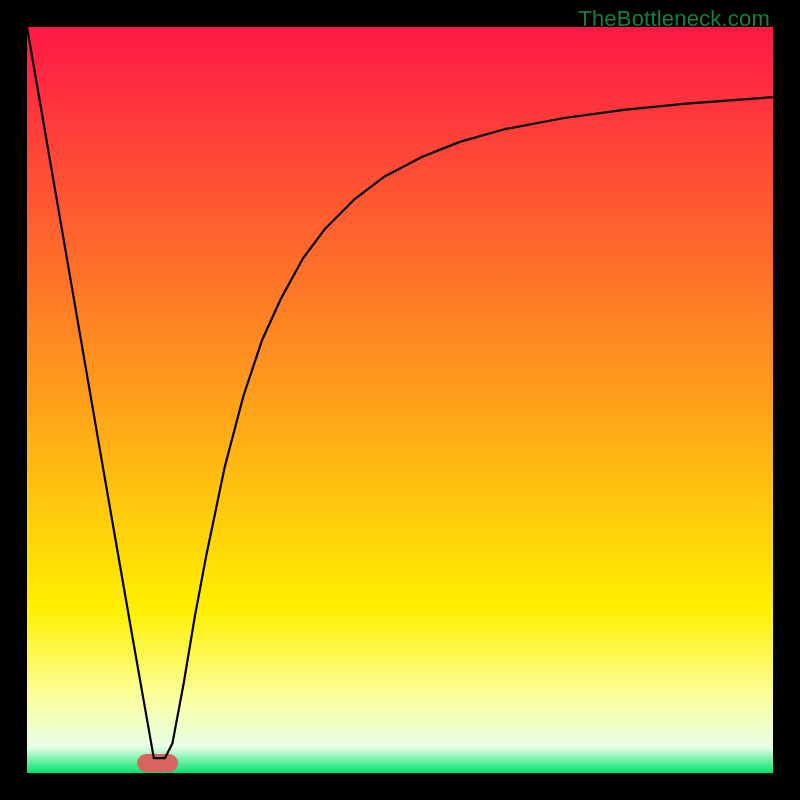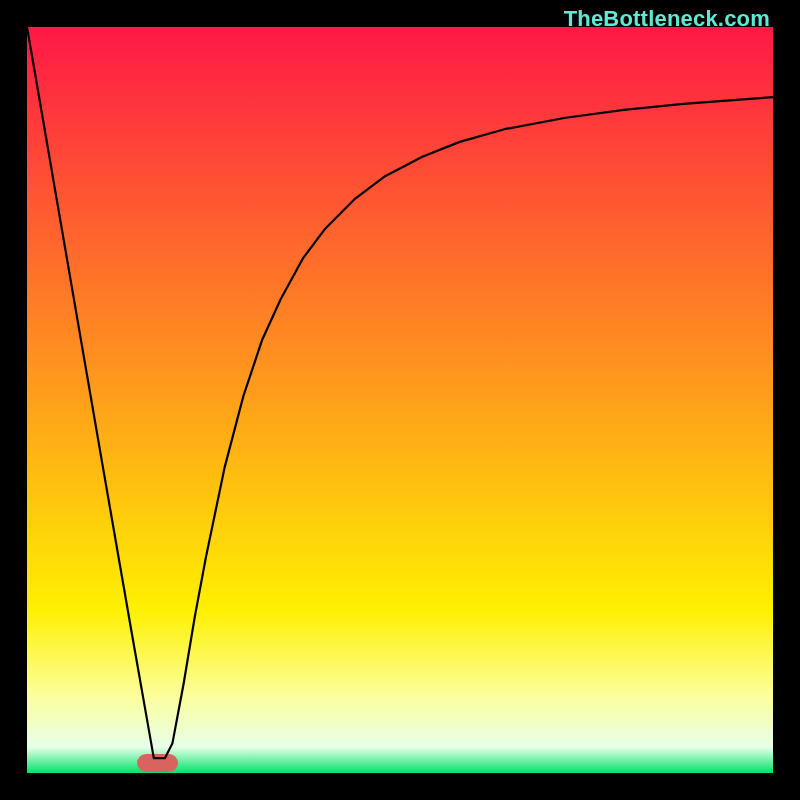--- a/index.html
+++ b/index.html
@@ -23,24 +23,24 @@
     left: 27px;
     top: 27px;
     width: 746px;
     height: 746px;
     overflow: hidden;
   }
   .watermark {
     position: absolute;
     top: 6px;
     right: 30px;
-    color: #5eead4;
+    color: #15803d;
     font-family: Arial, Helvetica, sans-serif;
     font-size: 22px;
-    font-weight: 700;
+    font-weight: 400;
     letter-spacing: 0.2px;
   }
   svg {
     display: block;
   }
 </style>
 </head>
 <body>
 
 <div class="frame">

